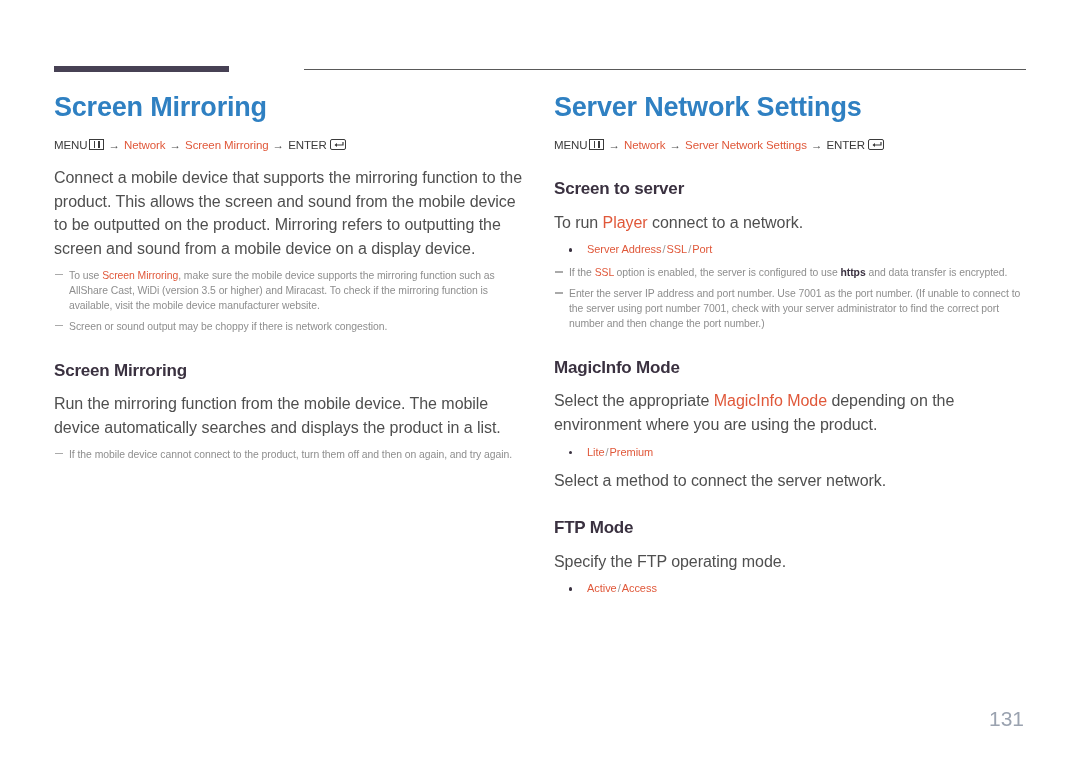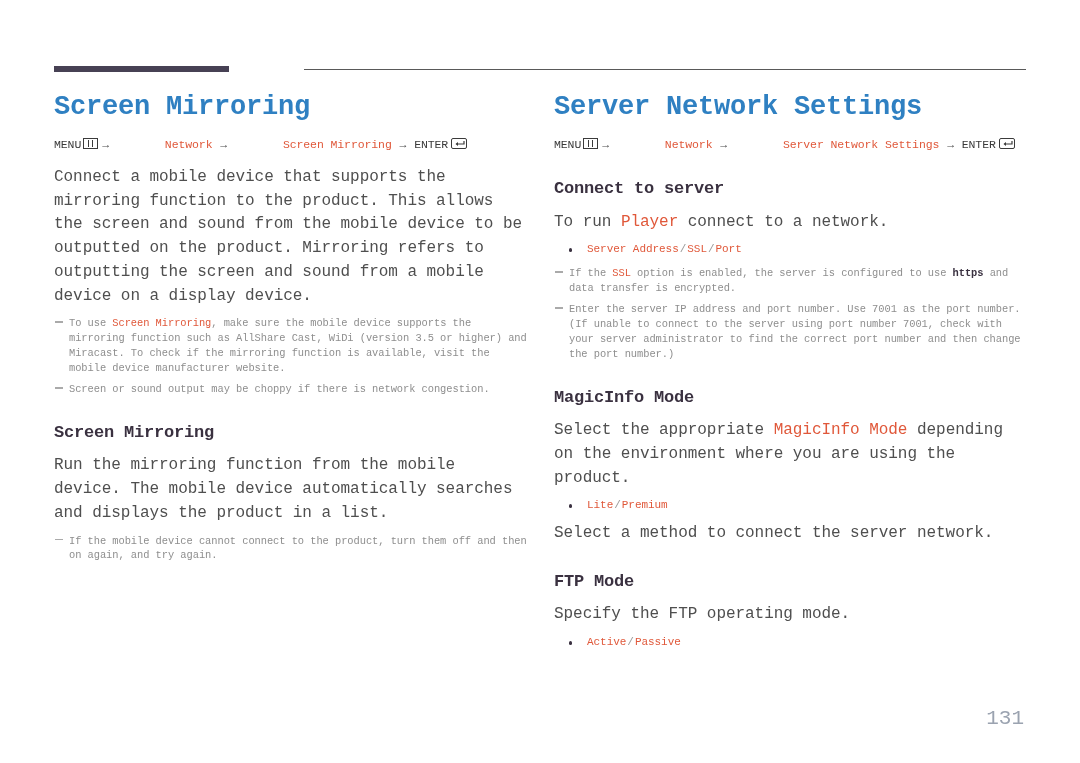--- a/index.html
+++ b/index.html
@@ -12,21 +12,20 @@
     height: 763px;
     font-family: "Liberation Sans", sans-serif;
     color: #4a4a4a;
     position: relative;
     overflow: hidden;
   }
 
   .page {
     position: absolute;
     inset: 0;
-    font-family: Liberation Mono, monospace;
   }
 
   
   .header-rules {
     position: absolute;
     left: 54px;
     top: 66px;
     width: 972px;
     height: 8px;
   }
@@ -67,21 +66,21 @@
   }
 
   .menu-path {
     font-size: 11.5px;
     color: #3b3b3b;
     margin: 0 0 13px 0;
     line-height: 1.4;
     white-space: nowrap;
     letter-spacing: -0.1px;
   }
-  .menu-path .accent { color: #e0583a; margin-left: 48px; }
+  .menu-path .accent { color: #e0583a; }
   .menu-path .arrow  { color: #4a4a4a; padding: 0 1px; }
 
   
   .icon-menu {
     display: inline-block;
     position: relative;
     width: 15px;
     height: 11px;
     border: 1.4px solid #3b3b3b;
     box-sizing: border-box;
@@ -250,21 +249,21 @@
       <span class="accent">Network</span>
       <span class="arrow">→</span>
       <span class="accent">Server Network Settings</span>
       <span class="arrow">→</span>
       <span>ENTER</span><span class="icon-enter"><svg class="ret" viewBox="0 0 11 7">
             <path d="M10 1 L10 4 L2.5 4" fill="none" stroke="#3b3b3b" stroke-width="1.2"></path>
             <path d="M4 2 L1.5 4 L4 6 Z" fill="#3b3b3b"></path>
           </svg></span>
     </p>
 
-    <h2 class="section-title">Connect to server</h2>
+    <h2 class="section-title">Screen to server</h2>
     <p class="body-text">
       <span>To run </span><span class="accent">Player</span><span> connect to a network.</span>
     </p>
     <div class="bullet">
       <span>Server Address</span><span class="sep">/</span><span>SSL</span><span class="sep">/</span><span>Port</span>
     </div>
     <div class="note">
       <span>If the </span><span class="accent">SSL</span><span> option is enabled, the server is configured to use </span><span class="strong">https</span><span> and data transfer is encrypted.</span>
     </div>
     <div class="note">
@@ -277,20 +276,20 @@
     </p>
     <div class="bullet">
       <span>Lite</span><span class="sep">/</span><span>Premium</span>
     </div>
 
     <p class="body-text">Select a method to connect the server network.</p>
 
     <h2 class="section-title">FTP Mode</h2>
     <p class="body-text">Specify the FTP operating mode.</p>
     <div class="bullet">
-      <span>Active</span><span class="sep">/</span><span>Passive</span>
+      <span>Active</span><span class="sep">/</span><span>Access</span>
     </div>
 
   </div>
 
   <div class="page-number">131</div>
 
 </div>
 
 </body></html>

